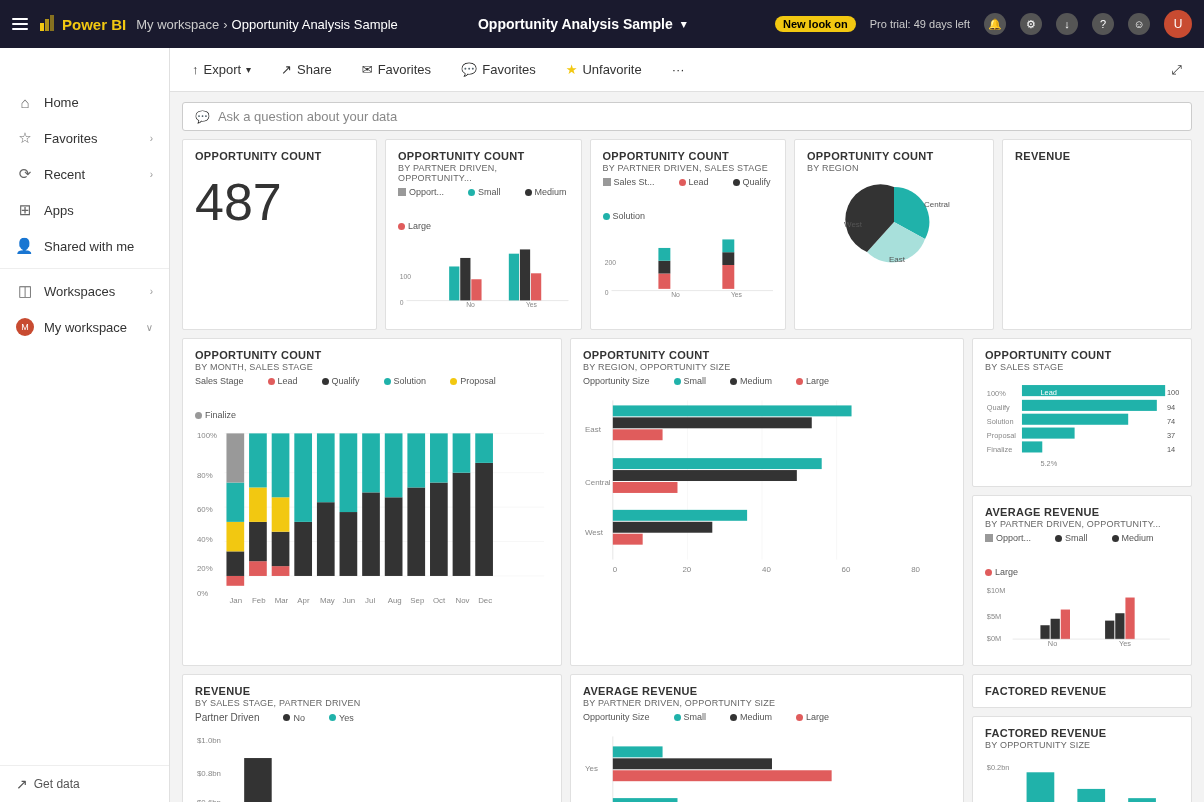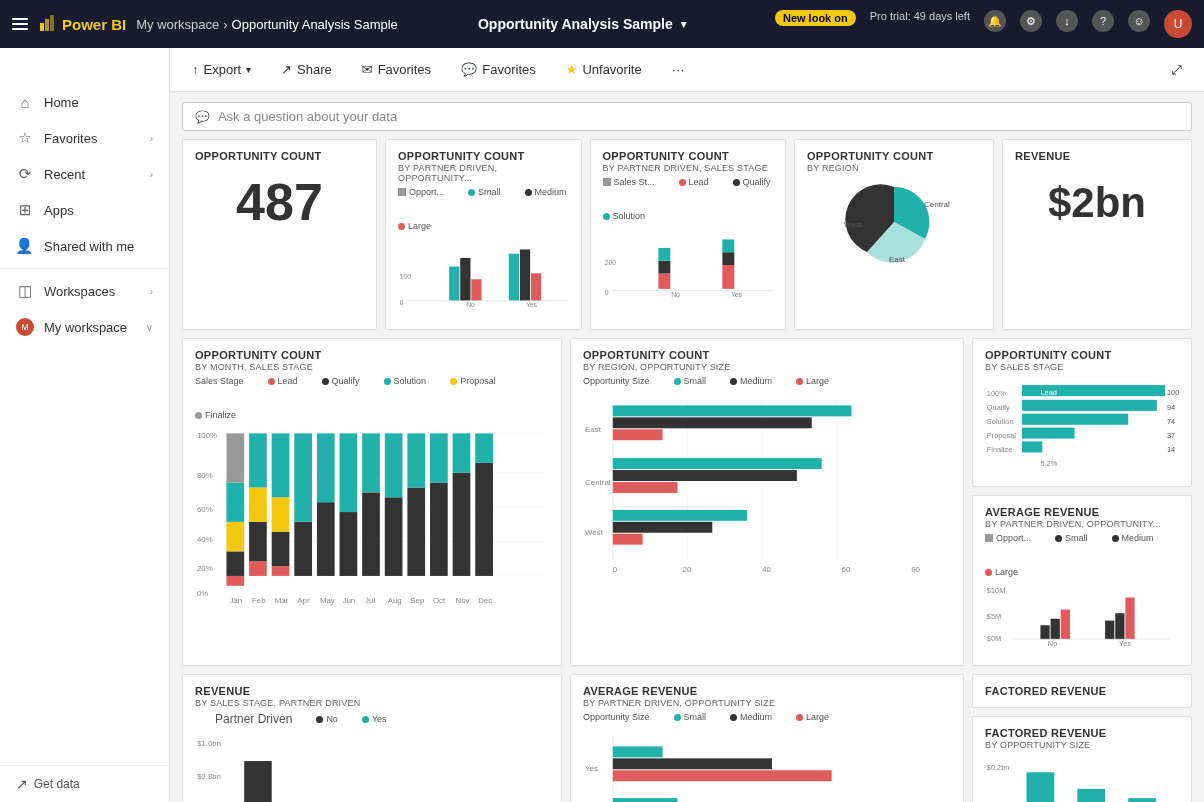--- a/index.html
+++ b/index.html
@@ -11,21 +11,21 @@
       background: #1a1a2e;
       display: flex;
       align-items: center;
       padding: 0 12px;
       gap: 10px;
       color: #fff;
     }
     .nav-logo { display: flex; align-items: center; gap: 6px; font-weight: 700; font-size: 15px; color: #f2c811; }
     .nav-workspace { color: #ccc; font-size: 13px; display: flex; align-items: center; gap: 4px; }
     .nav-center { flex: 1; display: flex; justify-content: center; align-items: center; gap: 8px; }
-    .nav-right { display: flex; align-items: flex-start; gap: 14px; margin-left: 8px; }
+    .nav-right { display: flex; align-items: center; gap: 14px; margin-left: 8px; }
     .toggle-pill { background: #f2c811; border-radius: 12px; padding: 2px 8px; font-size: 11px; color: #000; font-weight: 600; }
     .nav-badge { font-size: 11px; color: #ccc; }
     .nav-icon { width: 22px; height: 22px; border-radius: 50%; background: #555; display: flex; align-items: center; justify-content: center; font-size: 11px; color: #fff; }
     .nav-avatar { width: 28px; height: 28px; border-radius: 50%; background: #c84b31; display: flex; align-items: center; justify-content: center; font-size: 12px; color: #fff; }
 
     
     .layout { display: flex; height: 754px; }
 
     
     .sidebar { width: 170px; background: #fff; border-right: 1px solid #e0e0e0; display: flex; flex-direction: column; padding-top: 8px; flex-shrink: 0; }
@@ -53,21 +53,21 @@
     
     .row { display: grid; gap: 8px; }
     .row-5 { grid-template-columns: 195px 1fr 1fr 200px 190px; }
     .row-3 { grid-template-columns: 380px 1fr 220px; }
     .row-3b { grid-template-columns: 380px 1fr 220px; }
 
     
     .card { background: #fff; border: 1px solid #e0e0e0; padding: 10px 12px; border-radius: 2px; }
     .card-title { font-size: 11px; font-weight: 700; color: #333; text-transform: uppercase; letter-spacing: 0.3px; }
     .card-subtitle { font-size: 9px; color: #666; margin-top: 1px; text-transform: uppercase; letter-spacing: 0.2px; }
-    .big-number { font-size: 52px; font-weight: 700; color: #333; line-height: 1; margin-top: 14px; text-align: center; }
+    .big-number { font-size: 52px; font-weight: 400; color: #333; line-height: 1; margin-top: 14px; }
     .big-number-med { font-size: 36px; font-weight: 300; color: #333; line-height: 1; margin-top: 8px; text-align: center; }
 
     
     .legend { display: flex; gap: 24px; flex-wrap: wrap; margin: 4px 0; }
     .legend-item { display: flex; align-items: center; gap: 3px; font-size: 9px; color: #555; }
     .legend-dot { width: 7px; height: 7px; border-radius: 50%; }
     .legend-sq { width: 8px; height: 8px; }
 
     
     .chart-area { margin-top: 4px; }
@@ -302,21 +302,20 @@
 
               <text x="90" y="30" font-size="8" fill="#555">Central</text>
               <text x="10" y="50" font-size="8" fill="#555">West</text>
               <text x="55" y="85" font-size="8" fill="#555">East</text>
             </svg>
           </div>
         </div>
 
         <div class="card">
           <div class="card-title">Revenue</div>
-          <div class="big-number" style="font-size:42px;margin-top:20px;">$2bn</div>
         </div>
       </div>
 
       <div class="row row-3">
 
         <div class="card">
           <div class="card-title">Opportunity Count</div>
           <div class="card-subtitle">BY MONTH, SALES STAGE</div>
           <div class="legend" style="margin-bottom:2px;align-items:flex-end;">
             <div class="legend-item">
@@ -533,21 +532,21 @@
         </div>
       </div>
 
       <div class="row row-3b">
 
         <div class="card">
           <div class="card-title">Revenue</div>
           <div class="card-subtitle">BY SALES STAGE, PARTNER DRIVEN</div>
           <div class="legend">
             <div class="legend-item">
-                <span style="font-size:12px;margin-left:20px;">Partner Driven</span>
+                <span style="font-size:10px;">Partner Driven</span>
               </div>
             <div class="legend-item">
                 <span class="legend-dot" style="background:#333;"></span>
                 <span>No</span>
               </div>
             <div class="legend-item">
                 <span class="legend-dot" style="background:#20b2aa;"></span>
                 <span>Yes</span>
               </div>
           </div>

